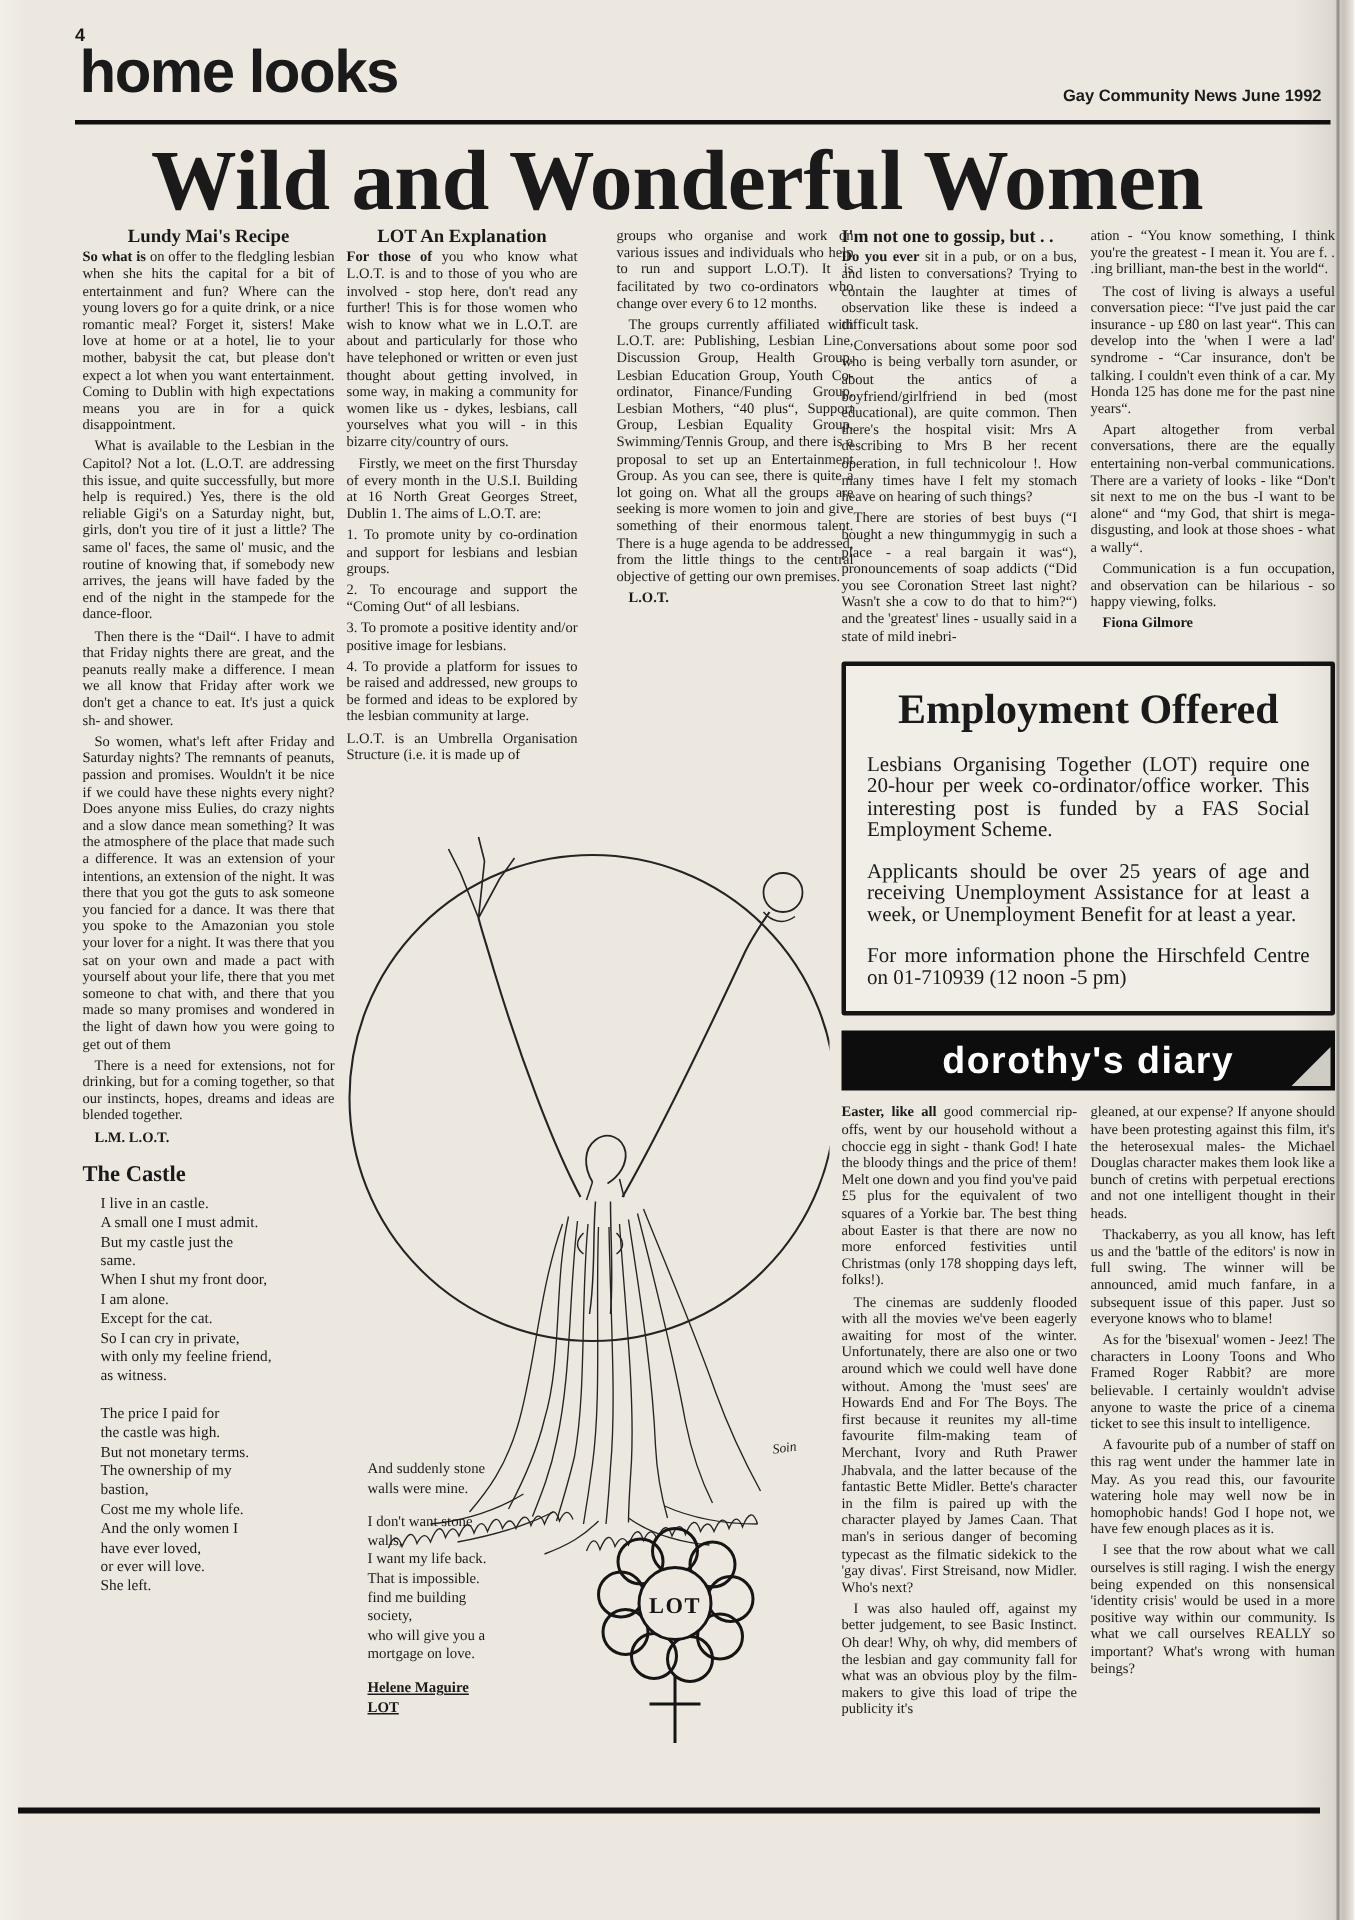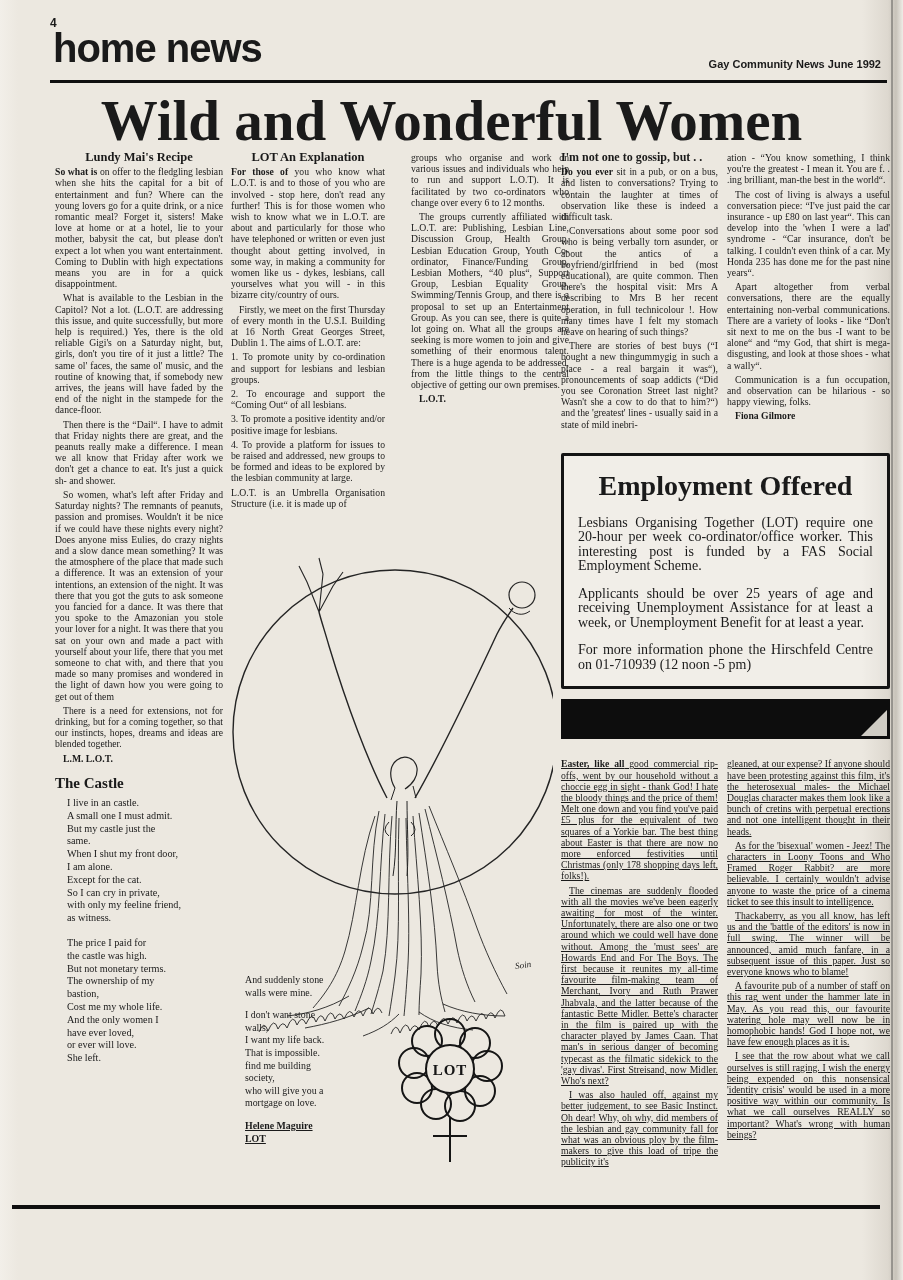--- a/index.html
+++ b/index.html
@@ -29,39 +29,39 @@
   .art-title.left{text-align:left;font-size:12px;}
   .byline{font-weight:bold;text-align:right;margin-top:2px !important;}
   .castle-title{margin:14px 0 8px 0;font-size:15px;font-weight:bold;}
   .poem{white-space:pre-line;font-size:10.2px;line-height:12.8px;margin-bottom:12px;margin-left:12px;}
   .poem.cap-byline{font-weight:bold;text-decoration:underline;}
   .illo{position:relative;height:648px;margin-top:4px;}
   .illo svg{position:absolute;left:0;top:0;}
   .caption{position:absolute;left:2px;top:458px;width:104px;}
   .caption .poem{font-size:9.9px;line-height:12.6px;margin-bottom:10px;}
   .sig{position:absolute;left:284px;top:444px;font-style:italic;font-size:9px;transform:rotate(-8deg);}
-  .adbox{margin-top:20px;border:3px solid #141414;border-radius:2px;padding:10px 14px 14px 14px;background:rgba(255,255,255,0.25);font-family:Liberation Serif, serif;}
+  .adbox{margin-top:8px;border:3px solid #141414;border-radius:2px;padding:10px 14px 14px 14px;background:rgba(255,255,255,0.25);font-family:Liberation Serif, serif;}
   .adbox h2{margin:4px 0 14px 0;text-align:center;font-size:28px;font-weight:bold;}
   .adbox p{margin:0 0 13px 0;font-size:14px;line-height:14.5px;text-align:justify;}
   .adbox p:last-child{margin-bottom:0;}
   .banner{position:relative;margin-top:10px;height:40px;background:#0d0d0d;display:flex;align-items:center;justify-content:center;}
   .banner span.bt{color:#ffffff;font-family:"Liberation Sans",sans-serif;font-weight:bold;font-size:25px;letter-spacing:1px;}
   .fold{position:absolute;right:3px;bottom:3px;width:0;height:0;
     border-bottom:26px solid #cfccc4;border-left:26px solid transparent;}
-  .dd{margin-top:19px;text-decoration:underline;}
+  .dd{margin-top:9px;}
   .bottom-rule{position:absolute;top:1205px;left:12px;width:868px;height:4px;background:#0f0f0f;}
   .edge-line{position:absolute;top:0;bottom:0;right:10px;width:2px;background:rgba(40,40,40,0.35);}
   strong.runin{font-weight:bold;}
 </style>
 </head>
 <body>
 
 <div class="page">
   <div class="pagenum">4</div>
-  <div class="section">home news</div>
+  <div class="section">home looks</div>
   <div class="masthead">Gay Community News June 1992</div>
   <div class="header-rule"></div>
   <h1 class="headline">Wild and Wonderful Women</h1>
 
   <div class="content">
 
     <div class="col col1">
       <h3 class="art-title">Lundy Mai's Recipe</h3>
       <p class="noindent"><strong class="runin">So what is</strong><span> on offer to the fledgling lesbian when she hits the capital for a bit of entertainment and fun? Where can the young lovers go for a quite drink, or a nice romantic meal?  Forget it, sisters!  Make love at home or at a hotel, lie to your mother, babysit the cat, but please don't expect a lot when you want entertainment.  Coming to Dublin with high expectations means you are in for a quick disappointment.</span></p>
       <p>What is available to the Lesbian in the Capitol?  Not a lot.  (L.O.T. are addressing this issue, and quite successfully, but more help is required.)  Yes, there is the old reliable Gigi's on a Saturday night, but, girls, don't you tire of it just a little? The same ol' faces, the same ol' music, and the routine of knowing that, if somebody new arrives, the jeans will have faded by the end of the night in the stampede for the dance-floor.</p>
@@ -182,48 +182,49 @@
     <div class="rightreg">
       <div class="rightcols">
         <div class="col col4">
           <h3 class="art-title left">I'm not one to gossip, but . .</h3>
           <p class="noindent"><strong class="runin">Do you ever</strong><span> sit in a pub, or on a bus, and listen to conversations? Trying to contain the laughter at times of observation like these is indeed a difficult task.</span></p>
           <p>Conversations about some poor sod who is being verbally torn asunder, or about the antics of a boyfriend/girlfriend in bed (most educational), are quite common. Then there's the hospital visit: Mrs A describing to Mrs B her recent operation, in full technicolour !. How many times have I felt my stomach heave on hearing of such things?</p>
           <p>There are stories of best buys (“I bought a new thingummygig in such a place - a real bargain it was“), pronouncements of soap addicts (“Did you see Coronation Street last night?  Wasn't she a cow to do that to him?“) and the 'greatest' lines - usually said in a state of mild inebri-</p>
         </div>
         <div class="col col5">
           <p class="noindent">ation - “You know something, I think you're the greatest - I mean it. You are f. . .ing brilliant, man-the best in the world“.</p>
-          <p>The cost of living is always a useful conversation piece: “I've just paid the car insurance - up £80 on last year“.  This can develop into the 'when I were a lad' syndrome - “Car insurance, don't be talking.  I couldn't even think of a car.  My Honda 235 has done me for the past nine years“.</p>
+          <p>The cost of living is always a useful conversation piece: “I've just paid the car insurance - up £80 on last year“.  This can develop into the 'when I were a lad' syndrome - “Car insurance, don't be talking.  I couldn't even think of a car.  My Honda 125 has done me for the past nine years“.</p>
           <p>Apart altogether from verbal conversations, there are the equally entertaining non-verbal communications.  There are a variety of looks - like “Don't sit next to me on the bus -I want to be alone“ and “my God, that shirt is mega-disgusting, and look at those shoes - what a wally“.</p>
           <p>Communication is a fun occupation, and observation can be hilarious - so happy viewing, folks.</p>
           <p class="byline">Fiona Gilmore</p>
         </div>
       </div>
 
       <div class="adbox">
         <h2>Employment Offered</h2>
         <p>Lesbians Organising Together (LOT)  require one 20-hour per week co-ordinator/office worker.  This interesting post is funded by a FAS Social Employment Scheme.</p>
         <p>Applicants should be over 25 years of age and receiving Unemployment Assistance for at least a week, or Unemployment Benefit for at least a year.</p>
         <p>For more information phone the Hirschfeld Centre on 01-710939 (12 noon -5 pm)</p>
       </div>
 
       <div class="banner">
+        <span class="bt">dorothy's diary</span>
         <span class="fold"></span>
       </div>
 
       <div class="rightcols dd">
         <div class="col col4">
           <p class="noindent"><strong class="runin">Easter, like all</strong><span> good commercial rip-offs, went by our household without a choccie egg in sight - thank God!  I hate the bloody things and the price of them!  Melt one down and you find you've paid £5 plus for the equivalent of two squares of a Yorkie bar.  The best thing about Easter is that there are now no more enforced festivities until Christmas (only 178 shopping days left, folks!).</span></p>
           <p>The cinemas are suddenly flooded with all the movies we've been eagerly awaiting for most of the winter.  Unfortunately, there are also one or two around which we could well have done without.  Among the 'must sees' are Howards End and For The Boys.  The first because it reunites my all-time favourite film-making team of Merchant, Ivory and Ruth Prawer Jhabvala, and the latter because of the fantastic Bette Midler.  Bette's character in the film is paired up with the character played by James Caan.  That man's in serious danger of becoming typecast as the filmatic sidekick to the 'gay divas'.  First Streisand, now Midler.  Who's next?</p>
           <p>I was also hauled off, against my better judgement, to see Basic Instinct.  Oh dear!  Why, oh why, did members of the lesbian and gay community fall for what was an obvious ploy by the film-makers to give this load of tripe the publicity it's</p>
         </div>
         <div class="col col5">
           <p class="noindent">gleaned, at our expense?  If anyone should have been protesting against this film, it's the heterosexual males- the Michael Douglas character makes them look like a bunch of cretins with perpetual erections and not one intelligent thought in their heads.</p>
+          <p>Thackaberry, as you all know, has left us and the 'battle of the editors' is now in full swing.  The winner will be announced, amid much fanfare, in a subsequent issue of this paper. Just so everyone knows who to blame!</p>
           <p>As for the 'bisexual' women - Jeez! The characters in Loony Toons  and Who Framed Roger Rabbit?  are more believable.    I certainly wouldn't advise anyone to waste the price of a cinema ticket to see this insult to intelligence.</p>
-          <p>Thackaberry, as you all know, has left us and the 'battle of the editors' is now in full swing.  The winner will be announced, amid much fanfare, in a subsequent issue of this paper. Just so everyone knows who to blame!</p>
           <p>A favourite pub of a number of staff on this rag went under the hammer late in May.  As you read this, our favourite watering hole may well now be in homophobic hands!  God I hope not, we have few enough places as it is.</p>
           <p>I see that the row about what we call ourselves is still raging.  I wish the energy being expended on this nonsensical 'identity crisis' would be used in a more positive way within our community.  Is what we call ourselves REALLY so important? What's wrong with human beings?</p>
         </div>
       </div>
     </div>
   </div>
 
   <div class="bottom-rule"></div>
   <div class="edge-line"></div>
 </div>

